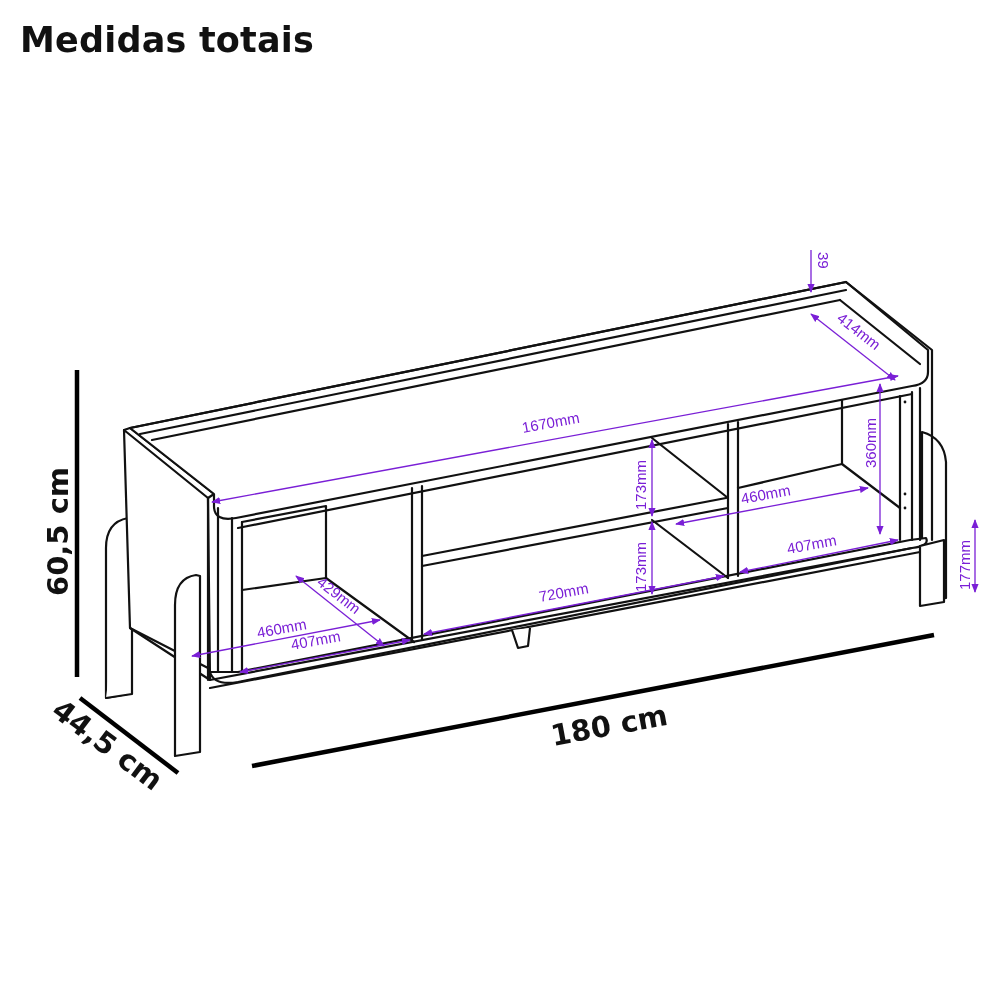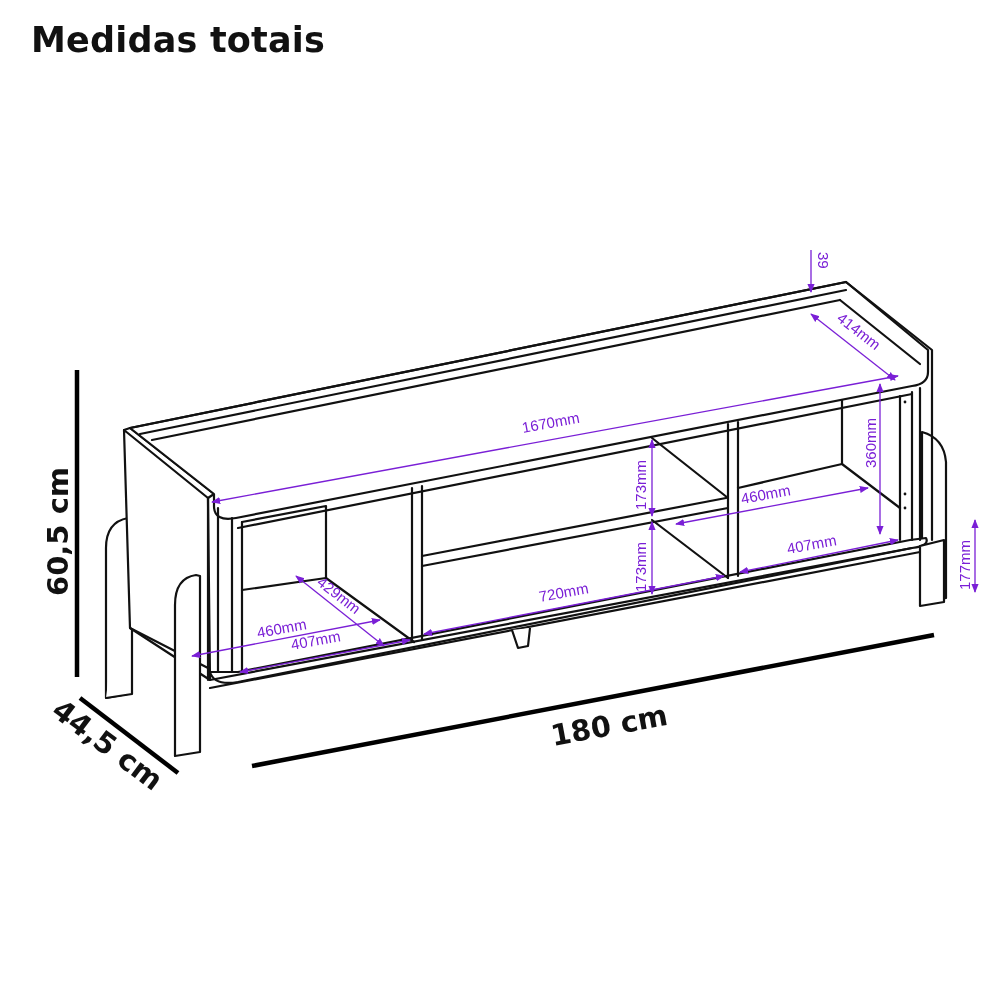--- a/index.html
+++ b/index.html
@@ -1,20 +1,20 @@
 <!DOCTYPE html>
 <html><head>
   <meta charset="utf-8">
   <style>
     html, body { margin: 0; padding: 0; background: #ffffff; }
     body { width: 1000px; height: 1000px; position: relative; overflow: hidden; font-family: "DejaVu Sans", sans-serif; }
     .title {
       position: absolute; left: 20px; top: 20px;
       font-family: "DejaVu Sans", sans-serif; font-weight: bold; font-size: 35px;
-      color: #111111; letter-spacing: 0.2px; margin-left: 11px;
+      color: #111111; letter-spacing: 0.2px;
     }
     svg.drawing { position: absolute; left: 0; top: 0; }
     .ln { stroke: #111; stroke-width: 2.2; fill: none; stroke-linejoin: round; stroke-linecap: round; }
     .lnf { stroke: #111; stroke-width: 2.2; fill: #fff; stroke-linejoin: round; }
     .dim { stroke: #7a1fd6; stroke-width: 1.3; fill: none; }
     .dimtxt { fill: #7a1fd6; font-family: "Liberation Sans", sans-serif; font-size: 15px; }
     .big { stroke: #000; stroke-width: 4.5; fill: none; stroke-linecap: butt; }
     .bigtxt { fill: #111; font-family: "DejaVu Sans", sans-serif; font-weight: bold; font-size: 29px; }
   </style>
 </head>

